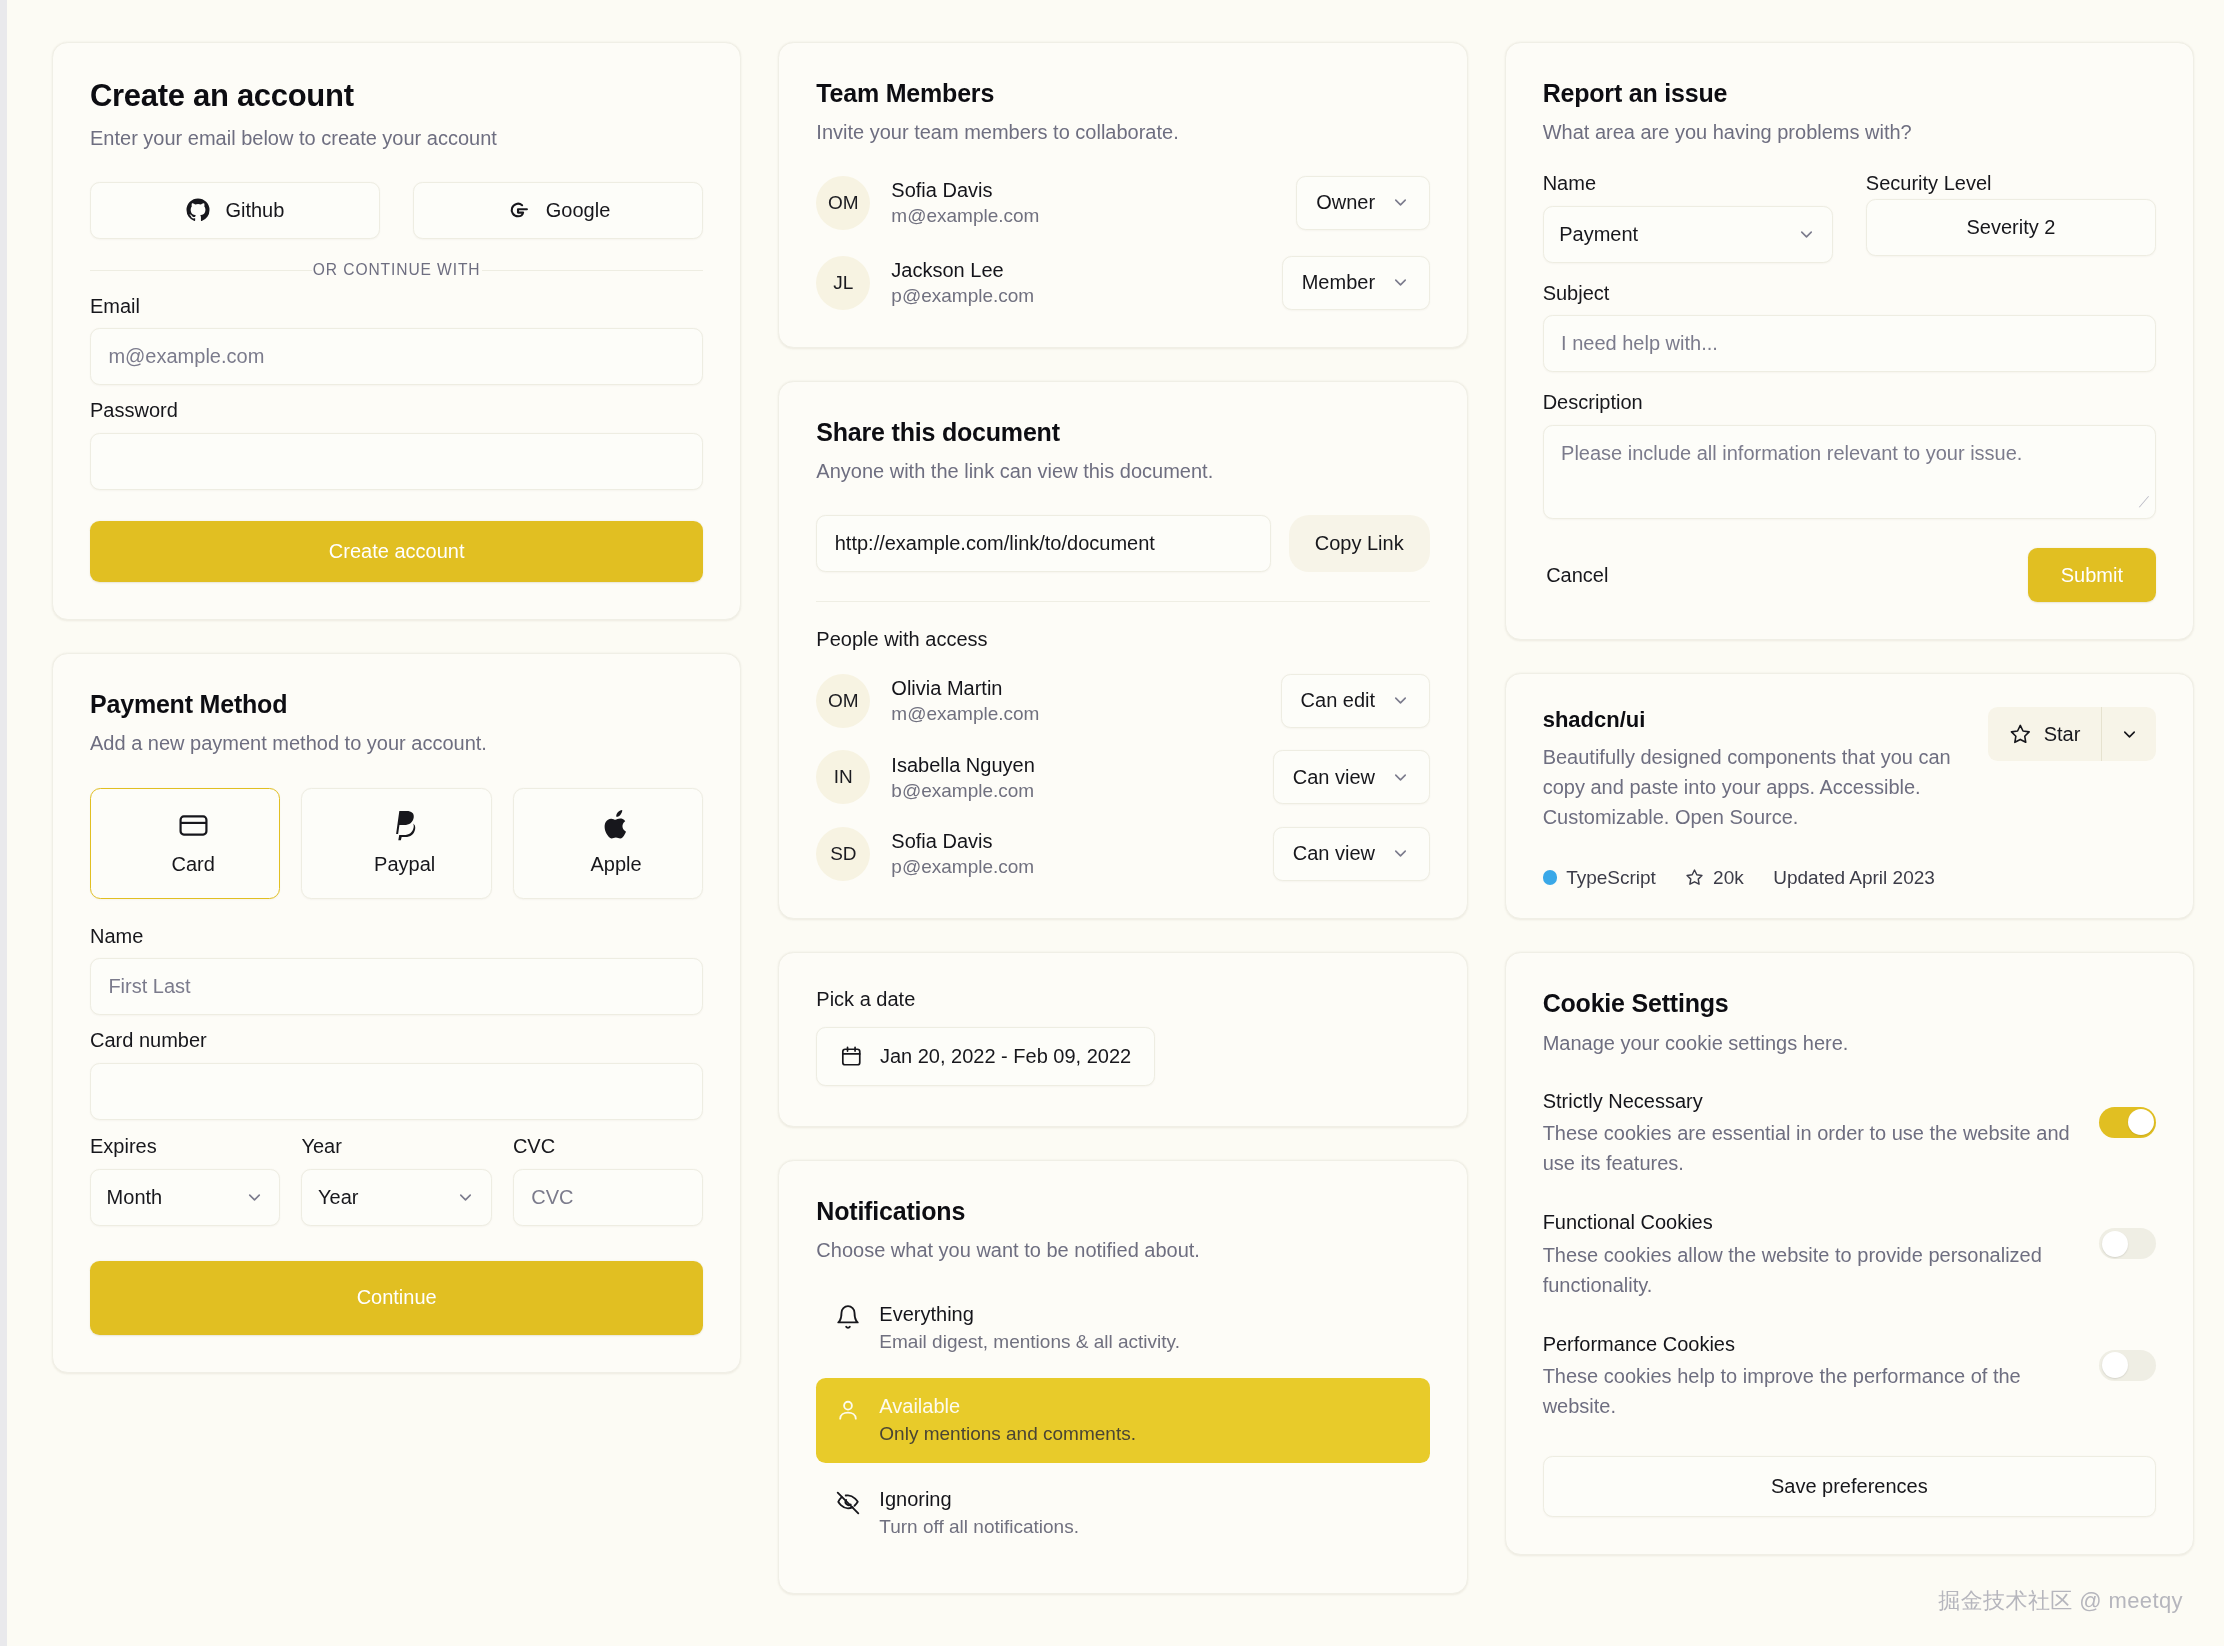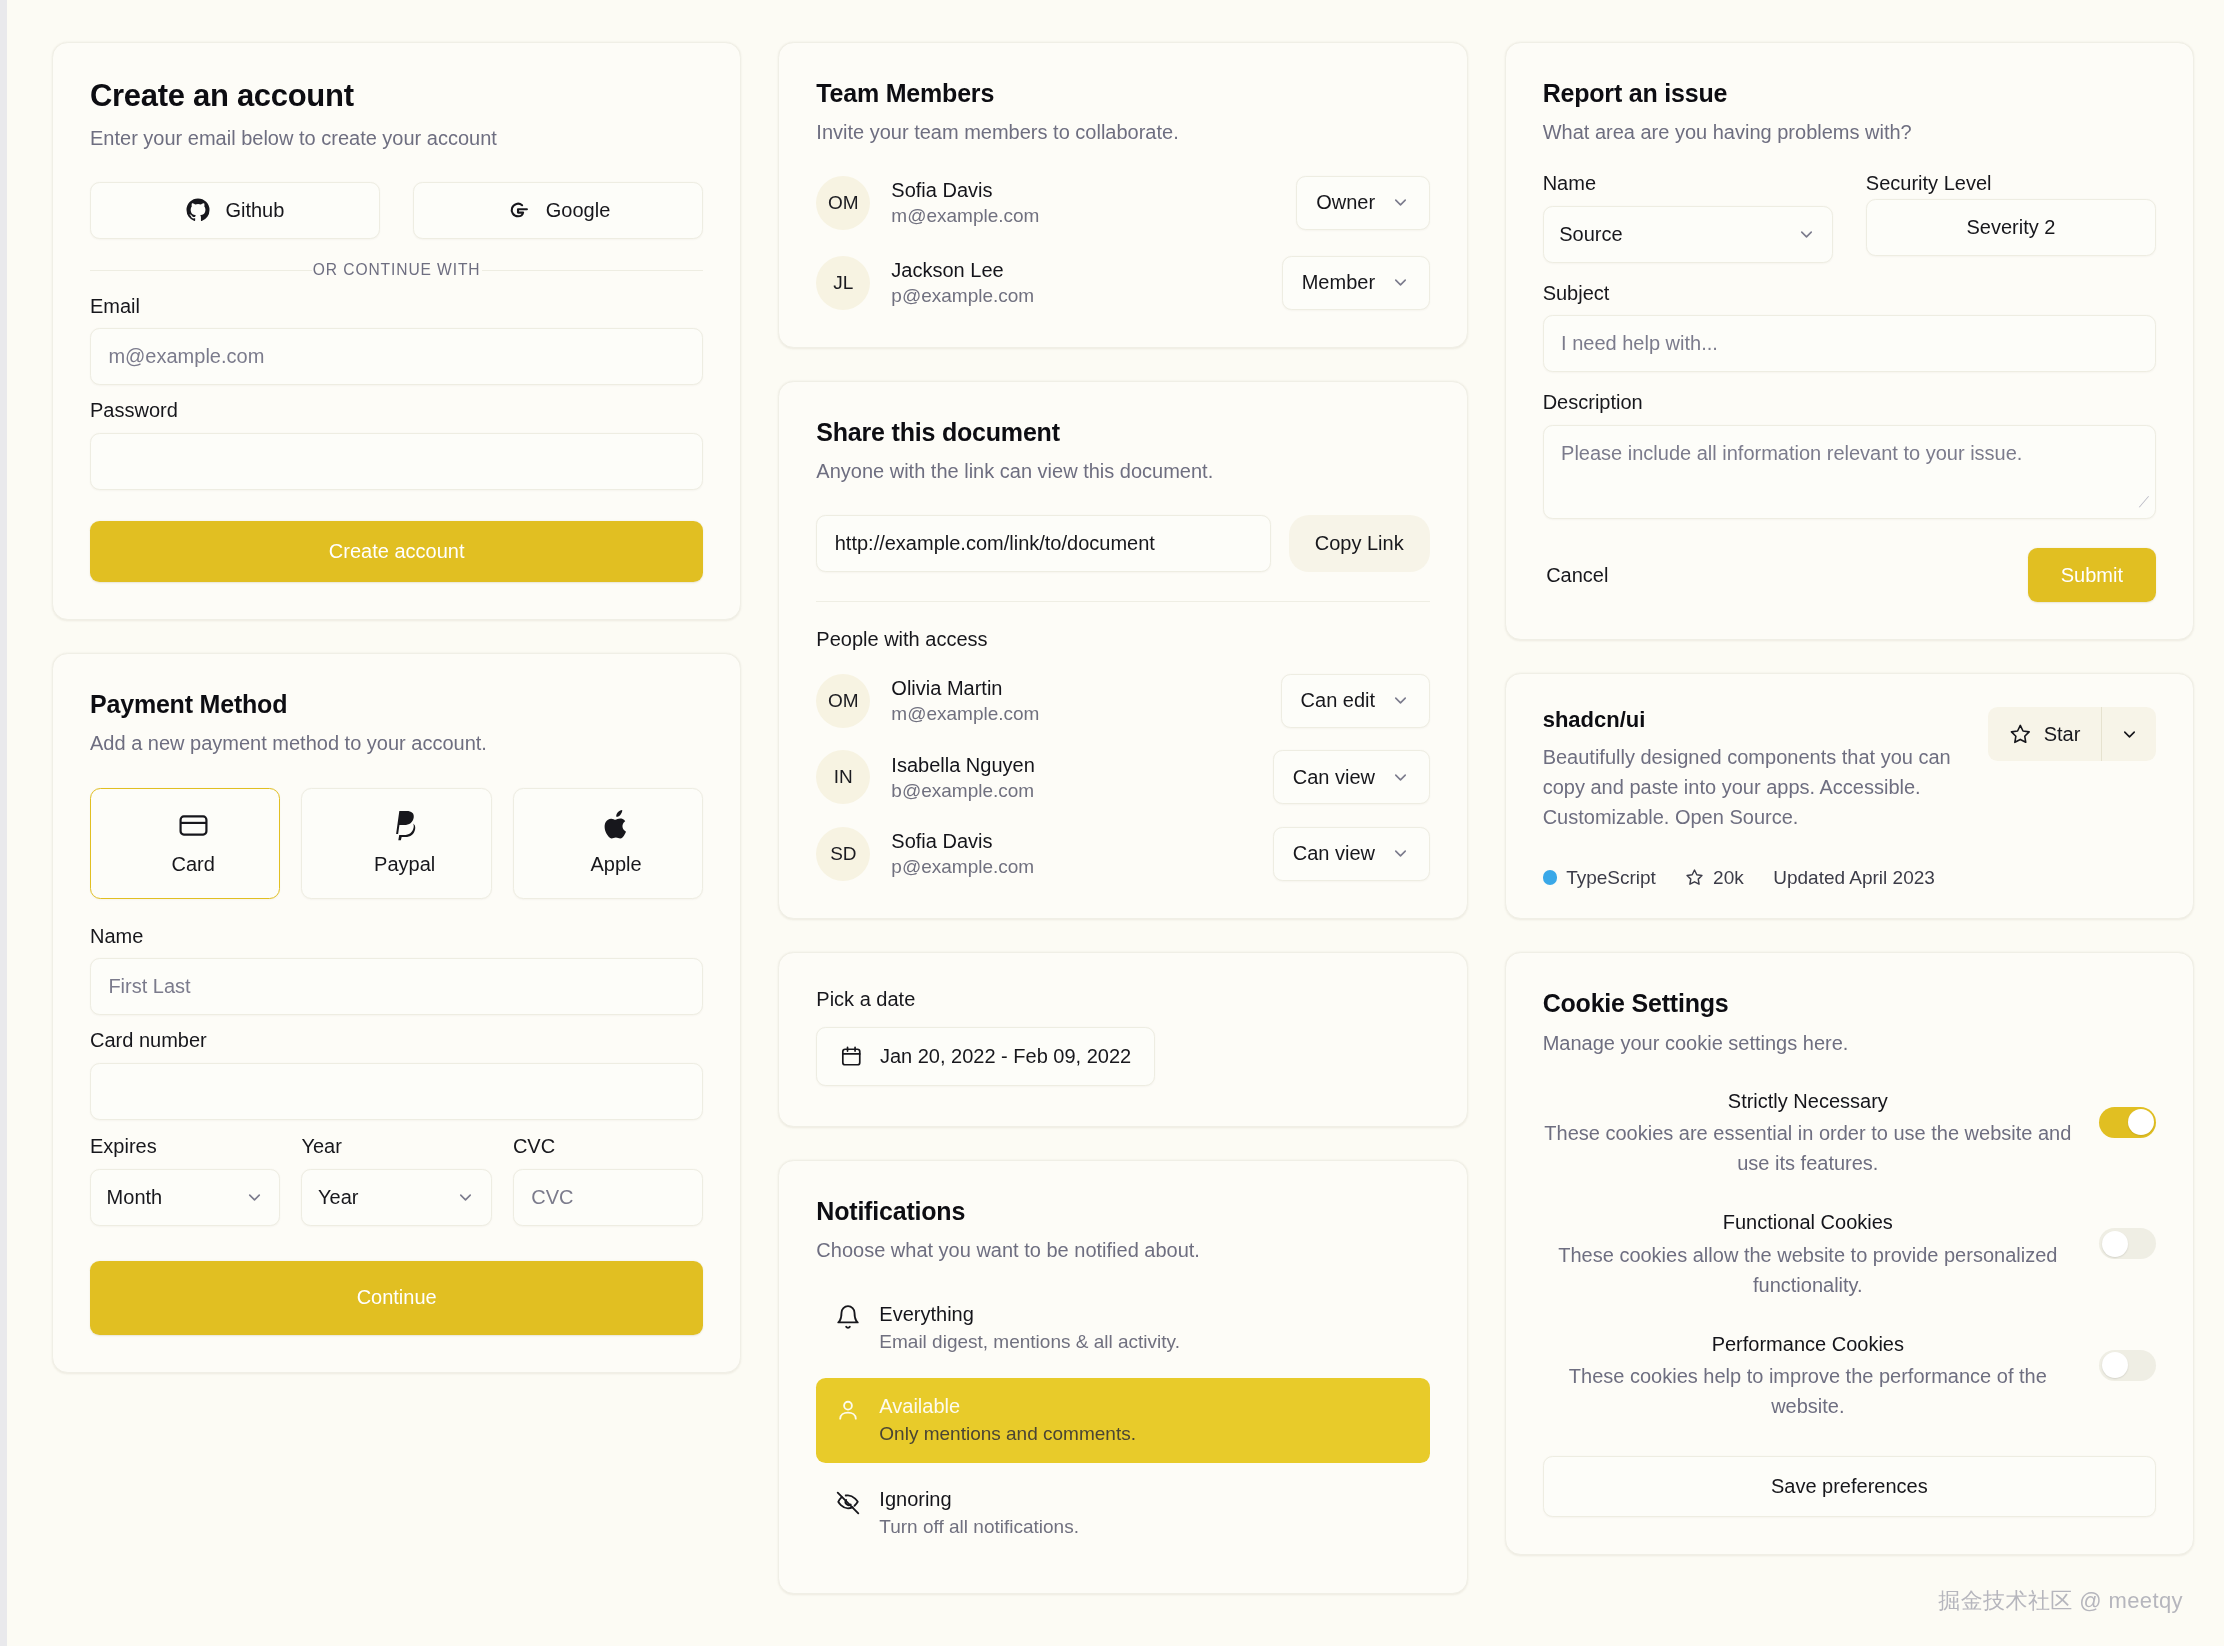--- a/index.html
+++ b/index.html
@@ -201,21 +201,21 @@
   }
   .star-main { display: flex; align-items: center; gap: 12px; padding: 0 21px; height: 54px; font-size: 20px; color: #17171c; cursor: pointer; }
   .star-div { width: 0.9px; background: #e6e2cf; }
   .star-caret { display: flex; align-items: center; padding: 0 17.4px; cursor: pointer; }
   .repo-meta { display: flex; align-items: center; gap: 29.5px; margin-top: 35px; font-size: 19px; color: #3c3c48; }
   .repo-meta .mi { display: flex; align-items: center; gap: 8.7px; }
   .lang-dot { width: 14.8px; height: 14.8px; border-radius: 50%; background: #3aa8e8; display: inline-block; }
 
   
   .cookie-row { display: flex; align-items: flex-start; gap: 26px; margin-top: 31px; }
-  .cookie-txt { flex: 1; text-align: center; }
+  .cookie-txt { flex: 1; }
   .cookie-name { font-size: 20px; color: #14141a; line-height: 1.35; }
   .cookie-desc { font-size: 20px; color: #6e6e80; line-height: 1.5; margin-top: 3.5px; }
   .toggle {
     width: 57px; height: 31px; border-radius: 15.6px; background: #efeee4;
     position: relative; flex: 0 0 auto; margin-top: 19px; cursor: pointer;
   }
   .toggle.on { background: #e1bf22; }
   .toggle .knob {
     position: absolute; top: 2.6px; left: 2.6px; width: 26px; height: 26px;
     border-radius: 50%; background: #ffffff; box-shadow: 0 0.9px 1.7px rgba(0,0,0,0.12);
@@ -525,21 +525,21 @@
   <div class="col col-3">
 
     <section class="card card-pad">
       <h3 class="card-title-sm">Report an issue</h3>
       <p class="card-desc">What area are you having problems with?</p>
 
       <div class="two-col">
         <div>
           <span class="label" style="margin-bottom:10.4px;">Name</span>
           <div class="select">
-            <span>Source</span>
+            <span>Payment</span>
             <span>
               <svg width="19" height="19" viewBox="0 0 24 24" fill="none" stroke="#7b7b8c" stroke-width="2">
                   <path d="M6 9l6 6 6-6" stroke-linecap="round" stroke-linejoin="round"></path>
                 </svg>
             </span>
           </div>
         </div>
         <div>
           <span class="label" style="margin-bottom:10.4px;">Security Level</span>
           <div class="sec-select">

